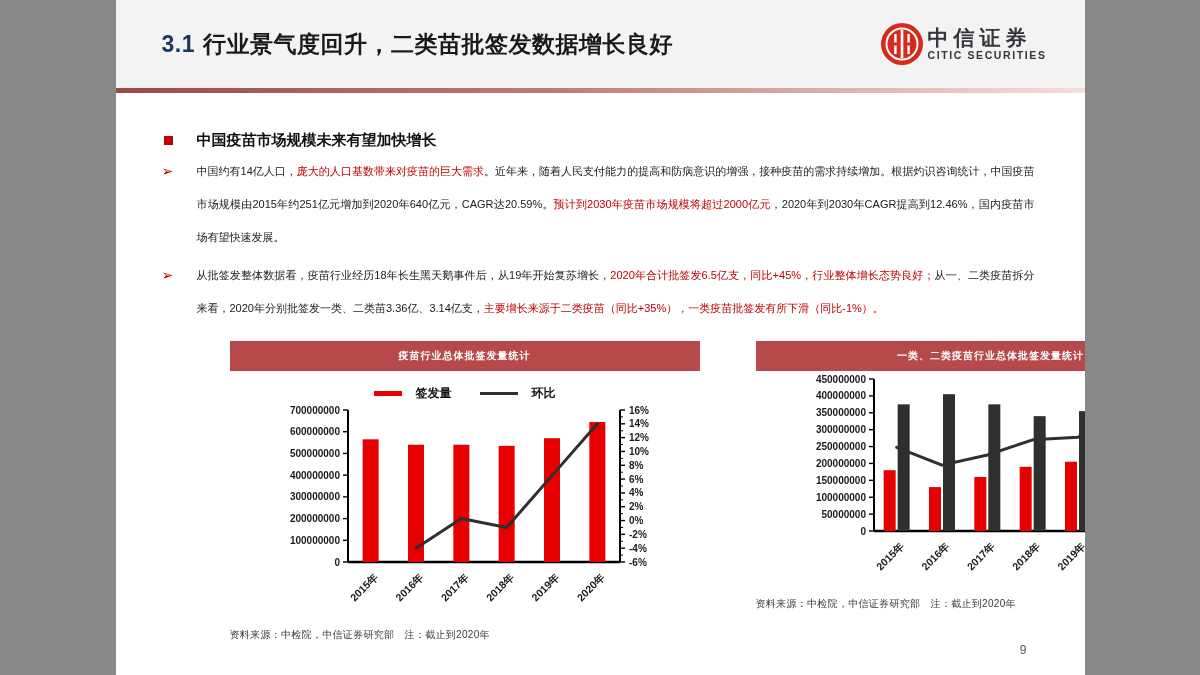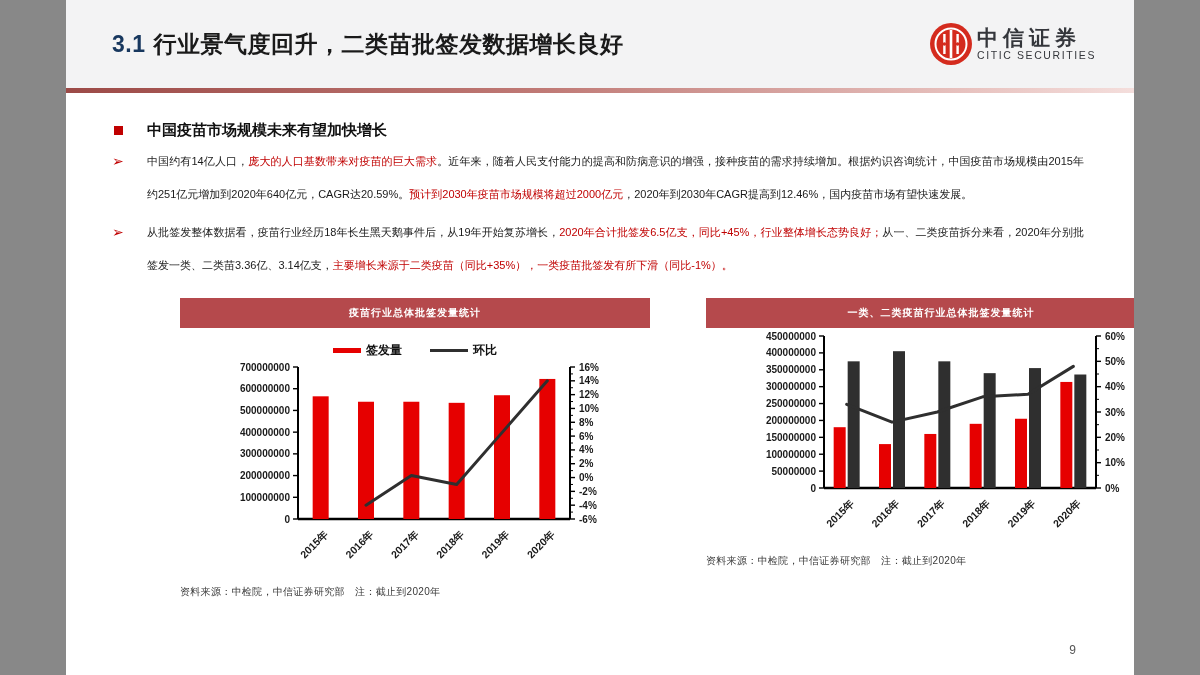--- a/index.html
+++ b/index.html
@@ -5,42 +5,42 @@
   :root{
     --accent_red:#c00000;
     --chart_header_bg:#b5494c;
     --bar_red:#e60000;
     --bar_dark:#2f2f2f;
     --citic_red:#d42b1e;
     --title_number_blue:#17375e;
   }
   *{margin:0;padding:0;box-sizing:border-box}
   body{background:#888;font-family:"Liberation Sans",sans-serif;-webkit-font-smoothing:antialiased}
-  .slide{width:1068px;height:675px;background:#fff;position:relative;overflow:hidden;margin:0 auto}
+  .slide{width:969px;height:675px;background:#fff;position:relative;overflow:hidden;margin:0 auto}
   .top{height:88px;background:#f3f3f4;display:flex;justify-content:space-between;align-items:center;padding:0 38px 0 46px}
   .title{font-size:23px;font-weight:bold;color:#1a1a1a;letter-spacing:.5px}
   .title .num{color:var(--title_number_blue);margin-right:8px}
   .logo{display:flex;align-items:center;gap:4px}
   .logo-text .cn{font-family:"Liberation Serif",serif;font-size:21px;font-weight:bold;color:#34363b;letter-spacing:5px;line-height:22px}
-  .logo-text .en{font-size:10.5px;font-weight:normal;color:#34363b;letter-spacing:1.6px;line-height:12px}
+  .logo-text .en{font-size:10.5px;font-weight:bold;color:#34363b;letter-spacing:1.6px;line-height:12px}
   .sep{height:5px;background:linear-gradient(90deg,#9c4a47 0%,#c07a76 45%,#e8c3c0 85%,#f4dedc 100%)}
-  .content{padding:20px 50px 0 46px}
+  .content{padding:30px 50px 0 46px}
   .b-head{display:flex;align-items:center;margin:8px 0 4px}
   .b-head .sq{width:9px;height:9px;background:var(--accent_red);margin:0 24px 0 2px;flex:none}
   .b-head .txt{font-size:15px;font-weight:bold;color:#111}
   .para{display:flex;margin-top:5px}
   .para .marker{width:35px;flex:none;color:var(--accent_red);font-size:14px;line-height:33px}
   .para .ptext{flex:1;font-size:11px;line-height:33px;text-align:justify;color:#1a1a1a}
   .run-red{color:var(--accent_red)}
   .run-black{color:#1a1a1a}
   .charts{display:flex;gap:56px;margin-top:16px;padding-left:68px}
   .chart-block{width:488px}
   .chart-head{height:30px;background:var(--chart_header_bg);color:#fff;font-weight:bold;font-size:10px;display:flex;align-items:center;justify-content:center;letter-spacing:1px}
   .legend{display:flex;justify-content:center;align-items:center;gap:28px;margin:14px 0 0;font-size:12px;font-weight:bold;color:#111}
-  .legend-item{display:flex;align-items:center;gap:5px}
+  .legend-item{display:flex;align-items:center;gap:14px}
   .legend-swatch{display:inline-block}
   svg.chart{display:block;margin-top:2px}
   .source{font-size:10px;color:#3a3a3a;font-weight:400;margin-top:6px;letter-spacing:.3px}
   .pagenum{position:absolute;right:58px;bottom:18px;font-size:12px;color:#555}
 </style>
 </head>
 <body>
 
 <div class="slide">
 

